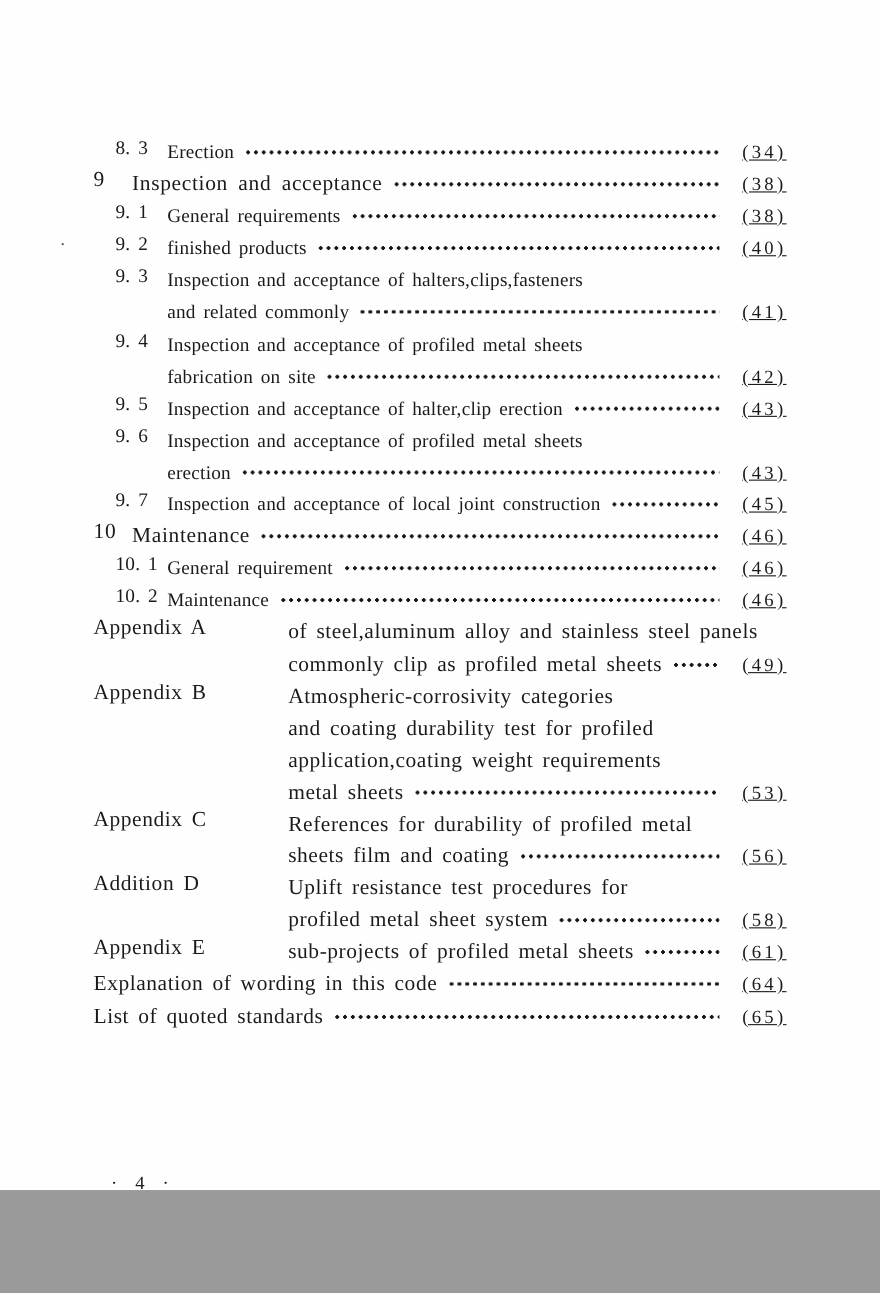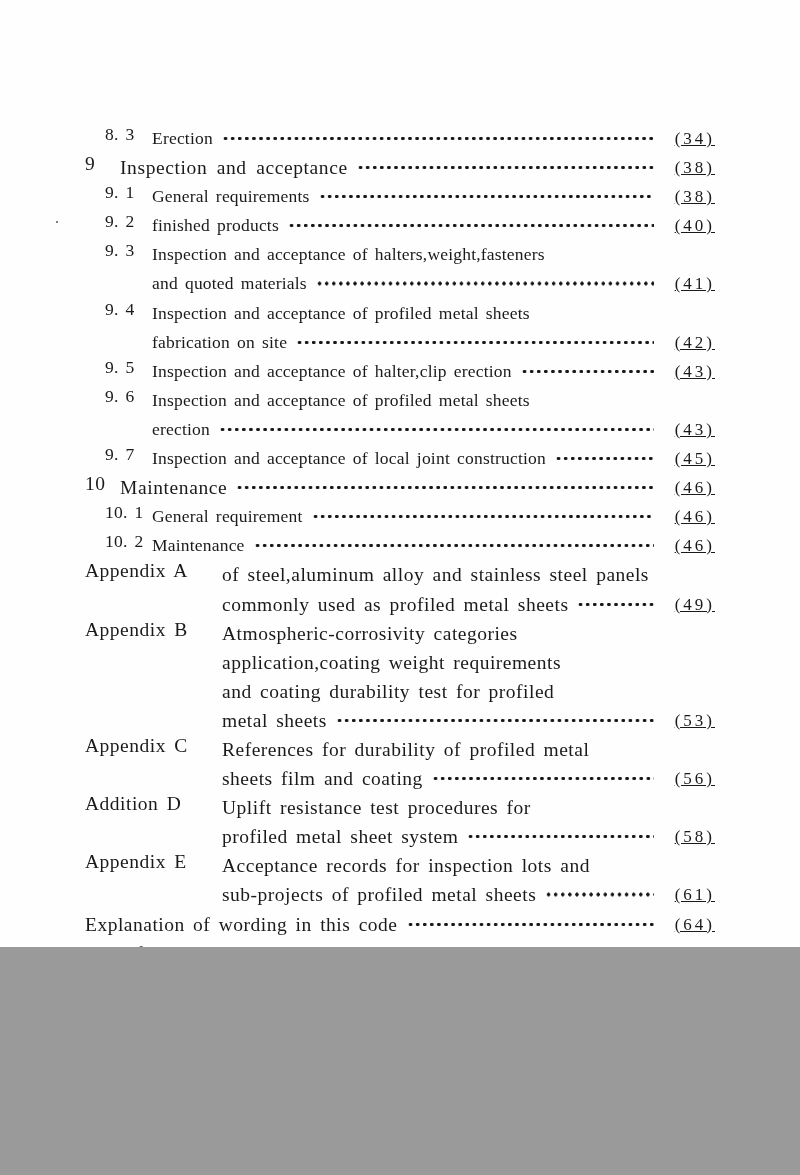--- a/index.html
+++ b/index.html
@@ -1,19 +1,19 @@
 <!DOCTYPE html>
 <html><head>
 <meta charset="utf-8">
 <style>
   html, body { margin: 0; padding: 0; background: #9a9a9a; }
   #page {
     position: relative;
     width: 800px;
-    height: 947px;
+    height: 1082px;
     margin: 0 auto;
     background: #fefefe;
     color: #1a1a1a;
     font-family: "Liberation Serif", "DejaVu Serif", serif;
     overflow: hidden;
   }
   #toc {
     position: absolute;
     top: 124px;
     left: 85px;
@@ -42,21 +42,21 @@
     font-size: 17px;
     text-decoration: underline;
   }
   
   .lv-sub { padding-left: 20px; font-size: 17.5px; word-spacing: 2.5px; letter-spacing: 0.2px; }
   .lv-sub .num { min-width: 47px; }
   
   .lv-chapter { font-size: 19.5px; word-spacing: 4px; letter-spacing: 0.6px; }
   .lv-chapter .num { min-width: 35px; }
   
-  .lv-appendix { font-size: 19.5px; word-spacing: 3px; letter-spacing: 0.5px; }
+  .lv-appendix { font-size: 19.5px; word-spacing: 3px; letter-spacing: 0.5px; gap: 40px; }
   .lv-appendix .num { min-width: 137px; }
   
   .lv-plain { font-size: 19.5px; word-spacing: 3px; letter-spacing: 0.5px; }
   #footer {
     position: absolute;
     left: 101px;
     top: 1066px;
     font-size: 17px;
     letter-spacing: 6px;
   }
@@ -112,24 +112,24 @@
             <span class="txt">finished products</span>
             <span class="leader"></span>
             <span class="pageno">(40)</span>
           </div>
         </div>
       </div>
       <div class="entry lv-sub">
         <span class="num">9. 3</span>
         <div class="body">
           <div class="line">
-            <span class="txt">Inspection and acceptance of halters,weight,fasteners</span>
-          </div>
-          <div class="line">
-            <span class="txt">and quoted materials</span>
+            <span class="txt">Inspection and acceptance of halters,clips,fasteners</span>
+          </div>
+          <div class="line">
+            <span class="txt">and related commonly</span>
             <span class="leader"></span>
             <span class="pageno">(41)</span>
           </div>
         </div>
       </div>
       <div class="entry lv-sub">
         <span class="num">9. 4</span>
         <div class="body">
           <div class="line">
             <span class="txt">Inspection and acceptance of profiled metal sheets</span>
@@ -204,39 +204,39 @@
           </div>
         </div>
       </div>
       <div class="entry lv-appendix">
         <span class="num">Appendix A</span>
         <div class="body">
           <div class="line">
             <span class="txt">of steel,aluminum alloy and stainless steel panels</span>
           </div>
           <div class="line">
-            <span class="txt">commonly used as profiled metal sheets</span>
+            <span class="txt">commonly clip as profiled metal sheets</span>
             <span class="leader"></span>
             <span class="pageno">(49)</span>
           </div>
         </div>
       </div>
       <div class="entry lv-appendix">
         <span class="num">Appendix B</span>
         <div class="body">
           <div class="line">
             <span class="txt">Atmospheric-corrosivity categories</span>
           </div>
           <div class="line">
+            <span class="txt">and coating durability test for profiled</span>
+          </div>
+          <div class="line">
             <span class="txt">application,coating weight requirements</span>
           </div>
           <div class="line">
-            <span class="txt">and coating durability test for profiled</span>
-          </div>
-          <div class="line">
             <span class="txt">metal sheets</span>
             <span class="leader"></span>
             <span class="pageno">(53)</span>
           </div>
         </div>
       </div>
       <div class="entry lv-appendix">
         <span class="num">Appendix C</span>
         <div class="body">
           <div class="line">
@@ -258,23 +258,20 @@
           <div class="line">
             <span class="txt">profiled metal sheet system</span>
             <span class="leader"></span>
             <span class="pageno">(58)</span>
           </div>
         </div>
       </div>
       <div class="entry lv-appendix">
         <span class="num">Appendix E</span>
         <div class="body">
-          <div class="line">
-            <span class="txt">Acceptance records for inspection lots and</span>
-          </div>
           <div class="line">
             <span class="txt">sub-projects of profiled metal sheets</span>
             <span class="leader"></span>
             <span class="pageno">(61)</span>
           </div>
         </div>
       </div>
       <div class="entry lv-plain">
         <div class="body">
           <div class="line">

